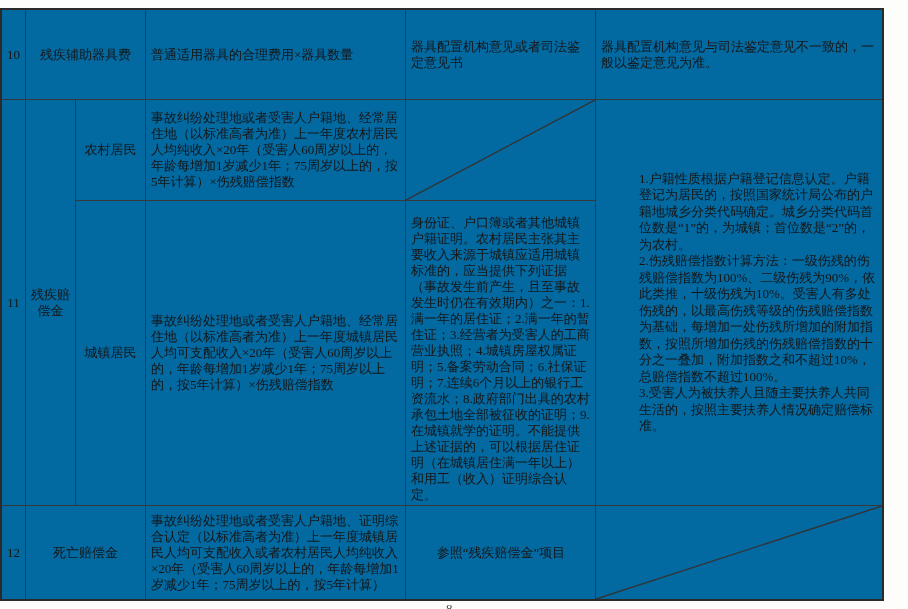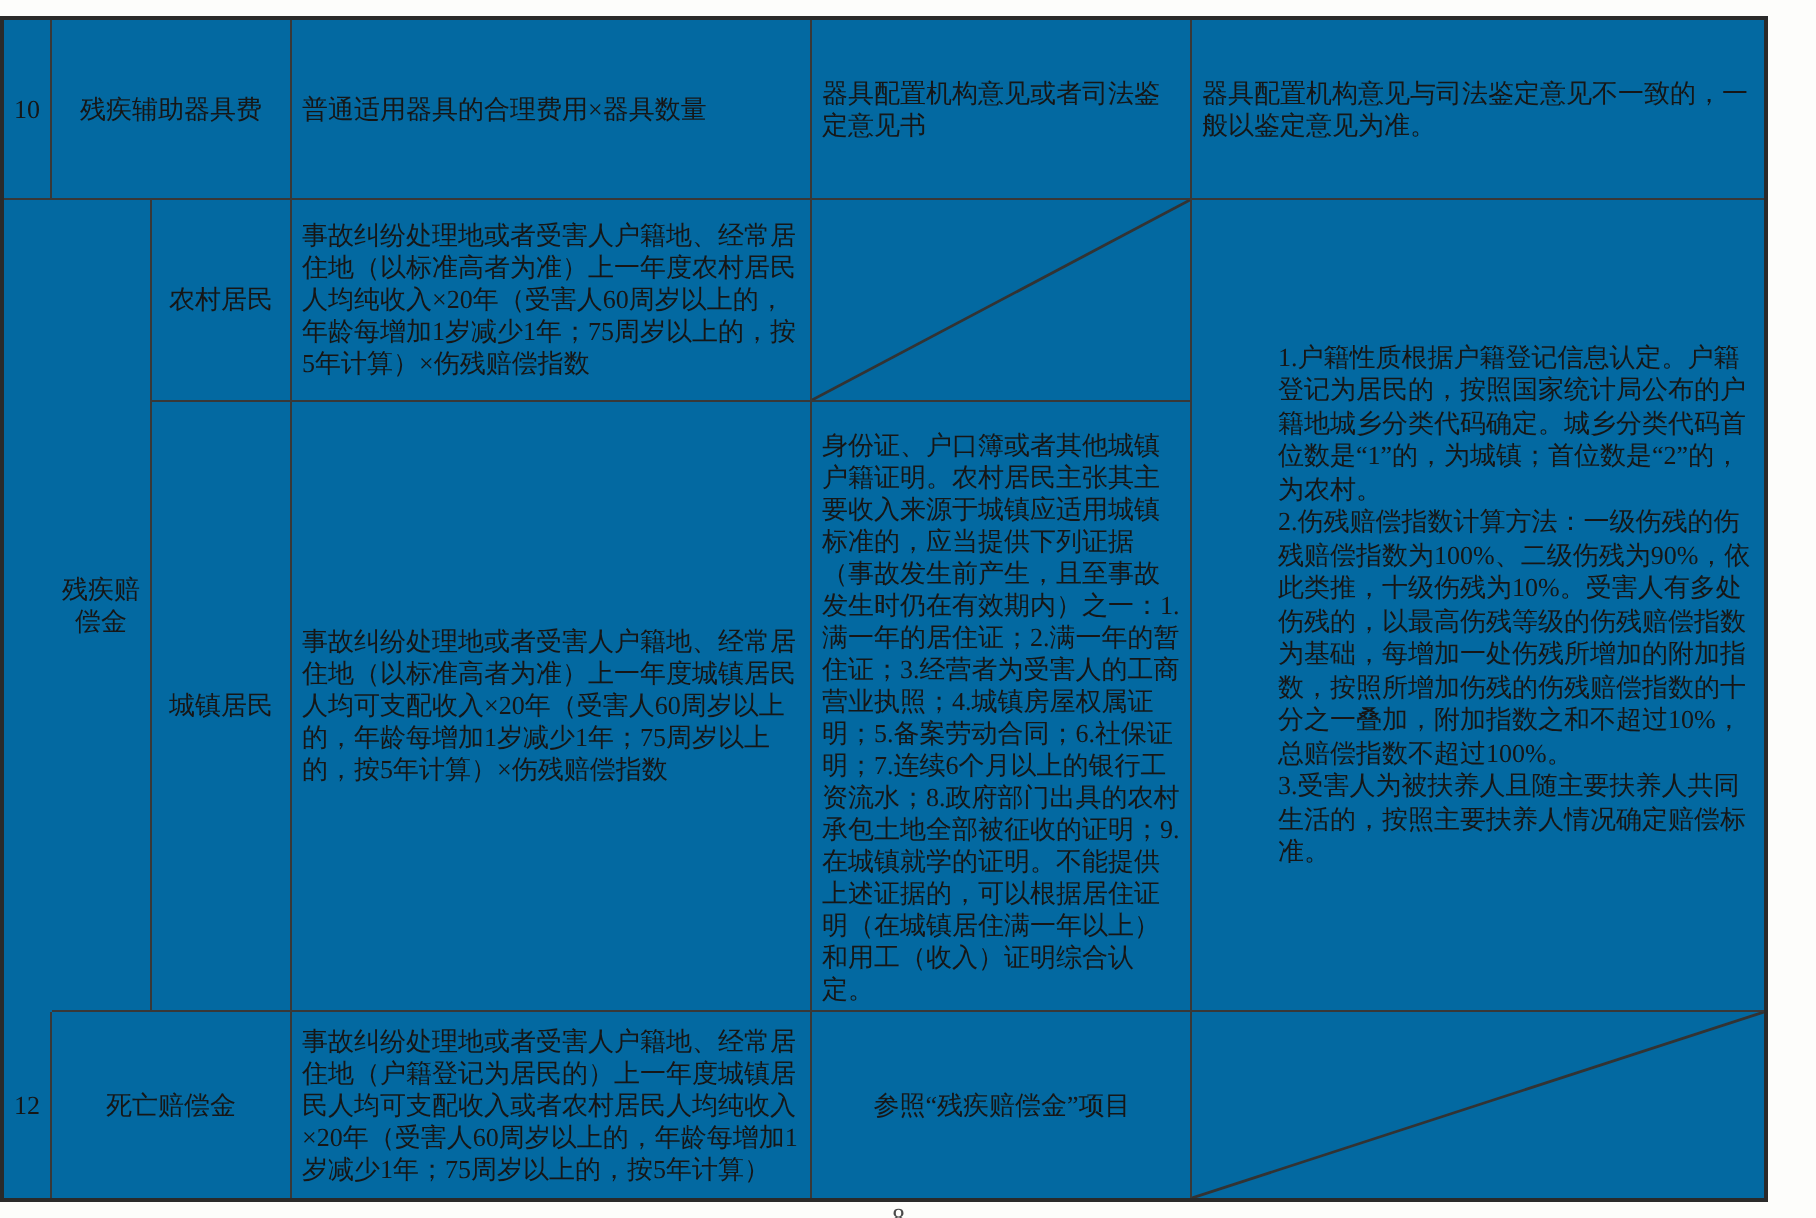--- a/index.html
+++ b/index.html
@@ -55,20 +55,23 @@
   <div class="cell r1c4 vc">
     <div class="txt">普通适用器具的合理费用×器具数量</div>
   </div>
   <div class="cell r1c5 vc">
     <div class="txt">器具配置机构意见或者司法鉴定意见书</div>
   </div>
   <div class="cell r1c6 no-r vc">
     <div class="txt">器具配置机构意见与司法鉴定意见不一致的，一般以鉴定意见为准。</div>
   </div>
 
+  <div class="cell r23c1 vc hc">
+    <div>11</div>
+  </div>
   <div class="cell r23c2 vc hc">
     <div>残疾赔偿金</div>
   </div>
 
   <div class="cell r2c3 vc hc">
     <div>农村居民</div>
   </div>
   <div class="cell r2c4 vc">
     <div class="txt">事故纠纷处理地或者受害人户籍地、经常居住地（以标准高者为准）上一年度农村居民人均纯收入×20年（受害人60周岁以上的，年龄每增加1岁减少1年；75周岁以上的，按5年计算）×伤残赔偿指数</div>
   </div>
@@ -93,21 +96,21 @@
 3.受害人为被扶养人且随主要扶养人共同生活的，按照主要扶养人情况确定赔偿标准。</div>
   </div>
 
   <div class="cell r4c1 no-b vc hc">
     <div>12</div>
   </div>
   <div class="cell r4c23 no-b vc hc">
     <div>死亡赔偿金</div>
   </div>
   <div class="cell r4c4 no-b vc">
-    <div class="txt">事故纠纷处理地或者受害人户籍地、经常居住地（户籍登记为居民的）上一年度城镇居民人均可支配收入或者农村居民人均纯收入×20年（受害人60周岁以上的，年龄每增加1岁减少1年；75周岁以上的，按5年计算）</div>
+    <div class="txt">事故纠纷处理地或者受害人户籍地、证明综合认定（以标准高者为准）上一年度城镇居民人均可支配收入或者农村居民人均纯收入×20年（受害人60周岁以上的，年龄每增加1岁减少1年；75周岁以上的，按5年计算）</div>
   </div>
   <div class="cell r4c5 no-b vc hc">
     <div class="txt">参照“残疾赔偿金”项目</div>
   </div>
   <div class="cell r4c6 no-r no-b diag">
     <svg viewBox="0 0 100 100" preserveAspectRatio="none">
       <line x1="0" y1="100" x2="100" y2="0" stroke="#333333" stroke-width="1.4" vector-effect="non-scaling-stroke"></line>
     </svg>
   </div>
 

